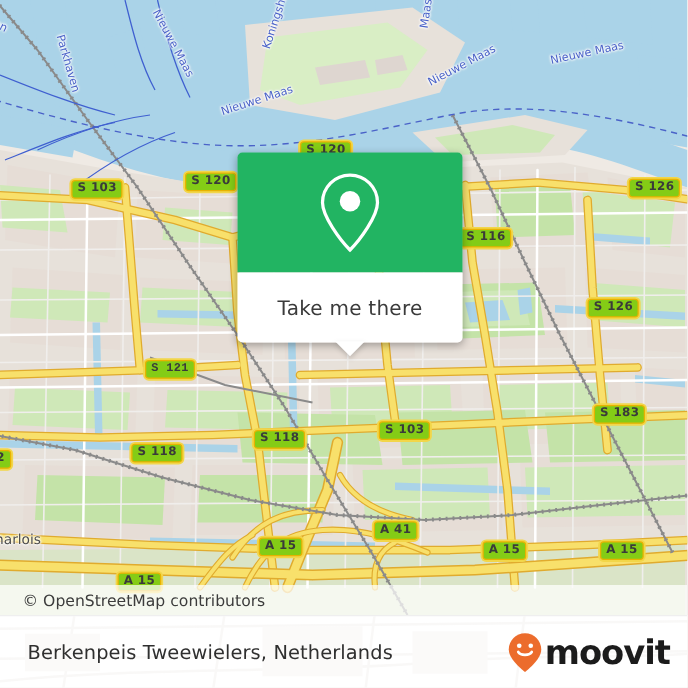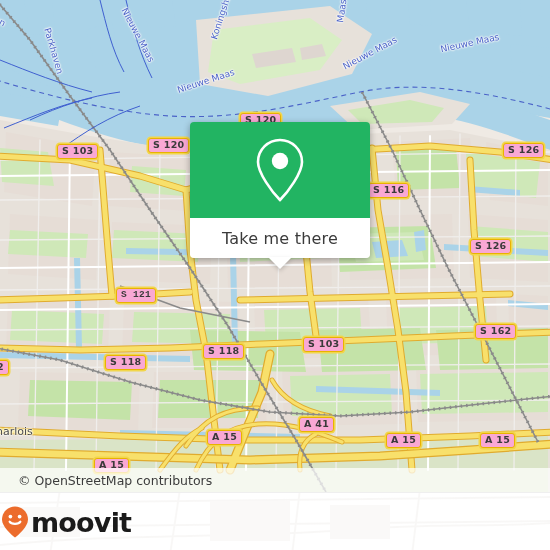--- a/index.html
+++ b/index.html
@@ -24,21 +24,21 @@
     font-size:9px;color:#3d3d3d;white-space:nowrap;
     text-shadow:0 0 2px #fff,0 0 2px #fff,0 0 2px #fff,0 0 3px #fff;
     pointer-events:none;
   }
   .mlabel.water{color:#4a62c8;}
   .mlabel.place{font-size:11px;color:#4b4b4b;}
 
   
   .shield{
     position:absolute;
-    background:#f9a8d4;
+    background:#84cc16;
     border:1.6px solid #e8b300;
     border-radius:3px;
     padding:1px 4px 2px 4px;
     font-family:"DejaVu Sans", sans-serif;
     font-size:9.5px;font-weight:bold;color:#3a3a3a;
     letter-spacing:.3px;line-height:10px;
     box-shadow:0 0 0 1.5px #f2d64a;
     white-space:nowrap;
   }
 
@@ -48,21 +48,21 @@
     border-radius:4px;
     box-shadow:0 2px 7px rgba(0,0,0,.33);
     overflow:visible;
   }
   .card-top{
     background:#22b462;
     height:96px;border-radius:4px 4px 0 0;
     display:flex;align-items:center;justify-content:center;
   }
   .card-bottom{
-    background:#ffffff;height:40px;border-radius:0 0 4px 4px;
+    background:#ffffff;height:56px;border-radius:0 0 4px 4px;
     display:flex;align-items:center;justify-content:center;
     position:relative;
   }
   .card-bottom-label{
     font-family:"DejaVu Sans", sans-serif;
     font-size:16px;color:#3b3b3b;letter-spacing:.2px;
   }
   .card-pointer{
     position:absolute;left:50%;bottom:-11px;margin-left:-12px;
     width:0;height:0;
@@ -330,21 +330,21 @@
     <div class="shield" style="left:57px;top:144px;">S 103</div>
     <div class="shield" style="left:148px;top:138px;">S 120</div>
     <div class="shield" style="left:240px;top:113px;">S 120</div>
     <div class="shield" style="left:503px;top:143px;">S 126</div>
     <div class="shield" style="left:368px;top:183px;">S 116</div>
     <div class="shield" style="left:470px;top:239px;">S 126</div>
     <div class="shield" style="left:116px;top:288px;font-family:Liberation Mono, monospace;">S 121</div>
     <div class="shield" style="left:203px;top:344px;">S 118</div>
     <div class="shield" style="left:105px;top:355px;">S 118</div>
     <div class="shield" style="left:303px;top:337px;">S 103</div>
-    <div class="shield" style="left:475px;top:324px;">S 162</div>
+    <div class="shield" style="left:475px;top:324px;">S 183</div>
     <div class="shield" style="left:299px;top:417px;">A 41</div>
     <div class="shield" style="left:207px;top:430px;">A 15</div>
     <div class="shield" style="left:386px;top:433px;">A 15</div>
     <div class="shield" style="left:480px;top:433px;">A 15</div>
     <div class="shield" style="left:94px;top:458px;">A 15</div>
     <div class="shield" style="left:-8px;top:360px;">2</div>
 
     <div class="card">
       <div class="card-top">
         <svg width="52" height="66" viewBox="0 0 52 66">
@@ -374,20 +374,21 @@
           <path d="M420,-4 L412,62"></path>
         <path d="M0,52 C120,40 240,46 360,36 C440,30 500,34 550,30"></path>
       </g>
       <g fill="#f7f5f3">
         <rect x="210" y="8" width="80" height="40"></rect>
         <rect x="330" y="12" width="60" height="34"></rect>
         <rect x="20" y="14" width="60" height="30"></rect>
       </g>
     </svg>
 
+    <div class="footer-title">Berkenpeis Tweewielers, Netherlands</div>
 
     <div class="brand">
       <svg width="30" height="34" viewBox="0 0 30 34">
         <path d="M15 1.5 C7.8 1.5 2 7.3 2 14.5 C2 21.4 11 29.5 15 32.5 C19 29.5 28 21.4 28 14.5 C28 7.3 22.2 1.5 15 1.5 Z" fill="#ec6c2c"></path>
         <circle cx="10.4" cy="11.6" r="1.85" fill="#ffffff"></circle>
         <circle cx="19.6" cy="11.6" r="1.85" fill="#ffffff"></circle>
         <path d="M9.6 16.6 C11.4 19.6 18.6 19.6 20.4 16.6" fill="none" stroke="#ffffff" stroke-width="2.1" stroke-linecap="round"></path>
       </svg>
       <span class="brand-word">moovit</span>
     </div>

